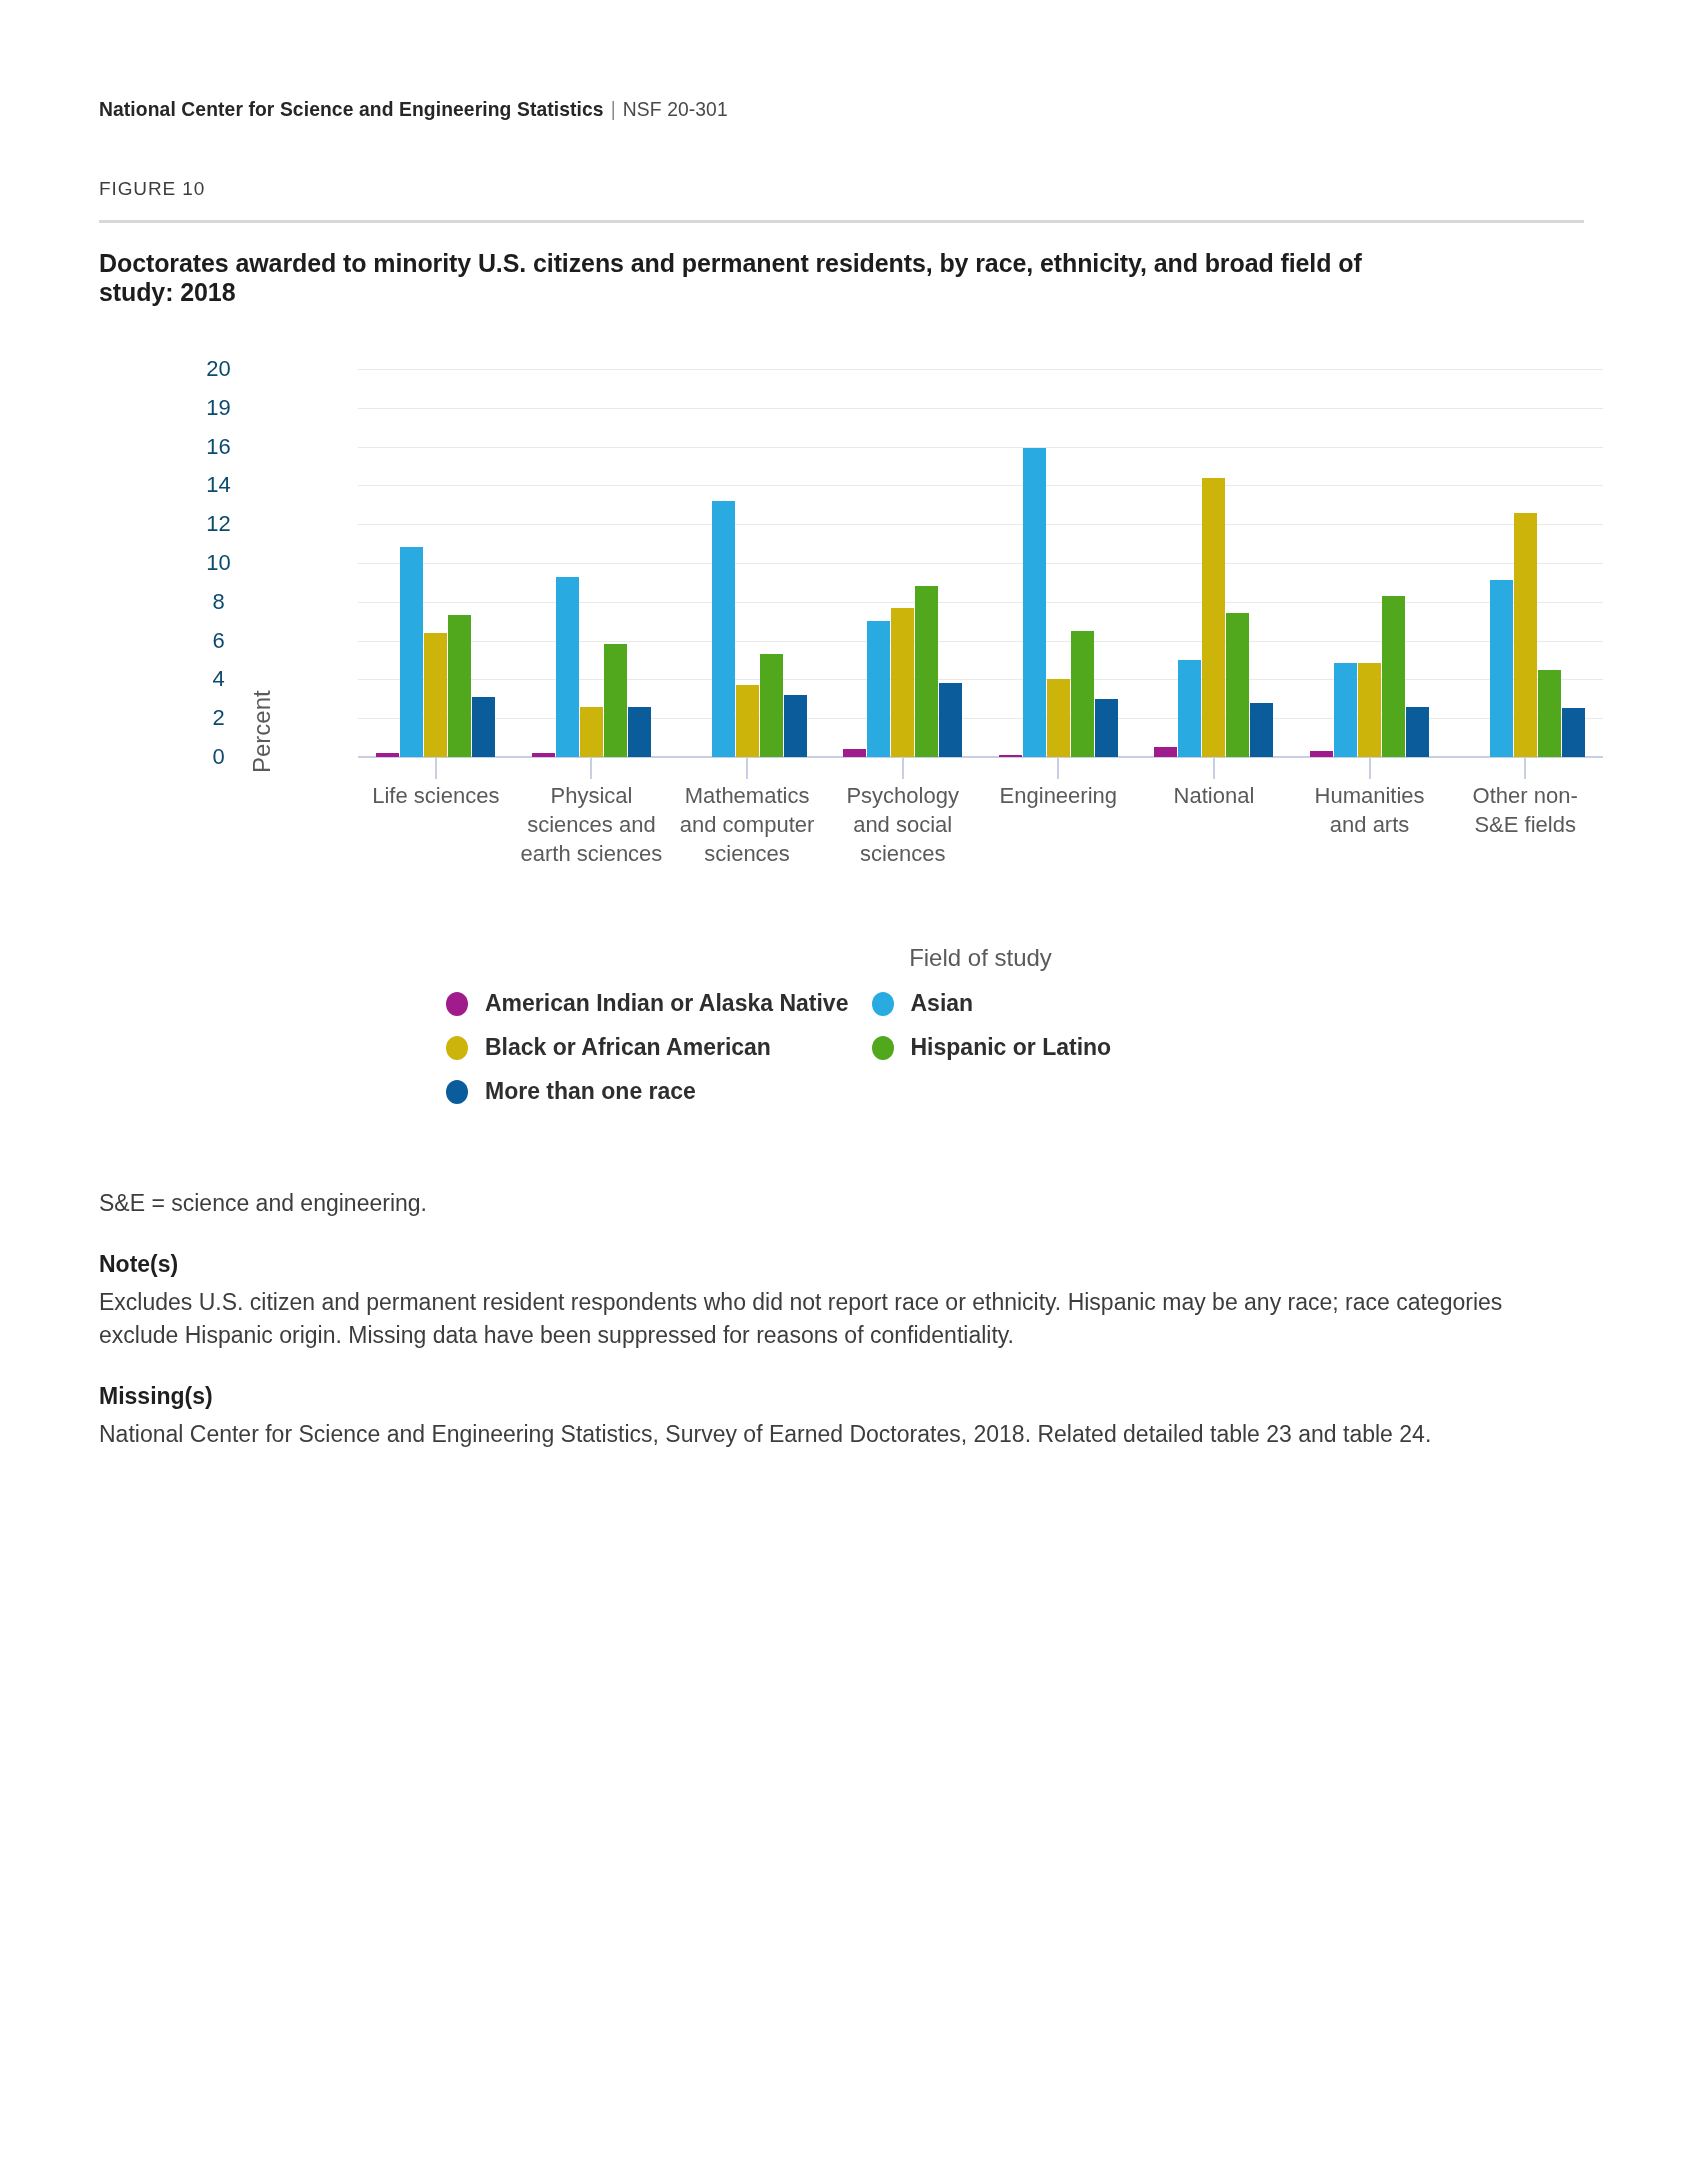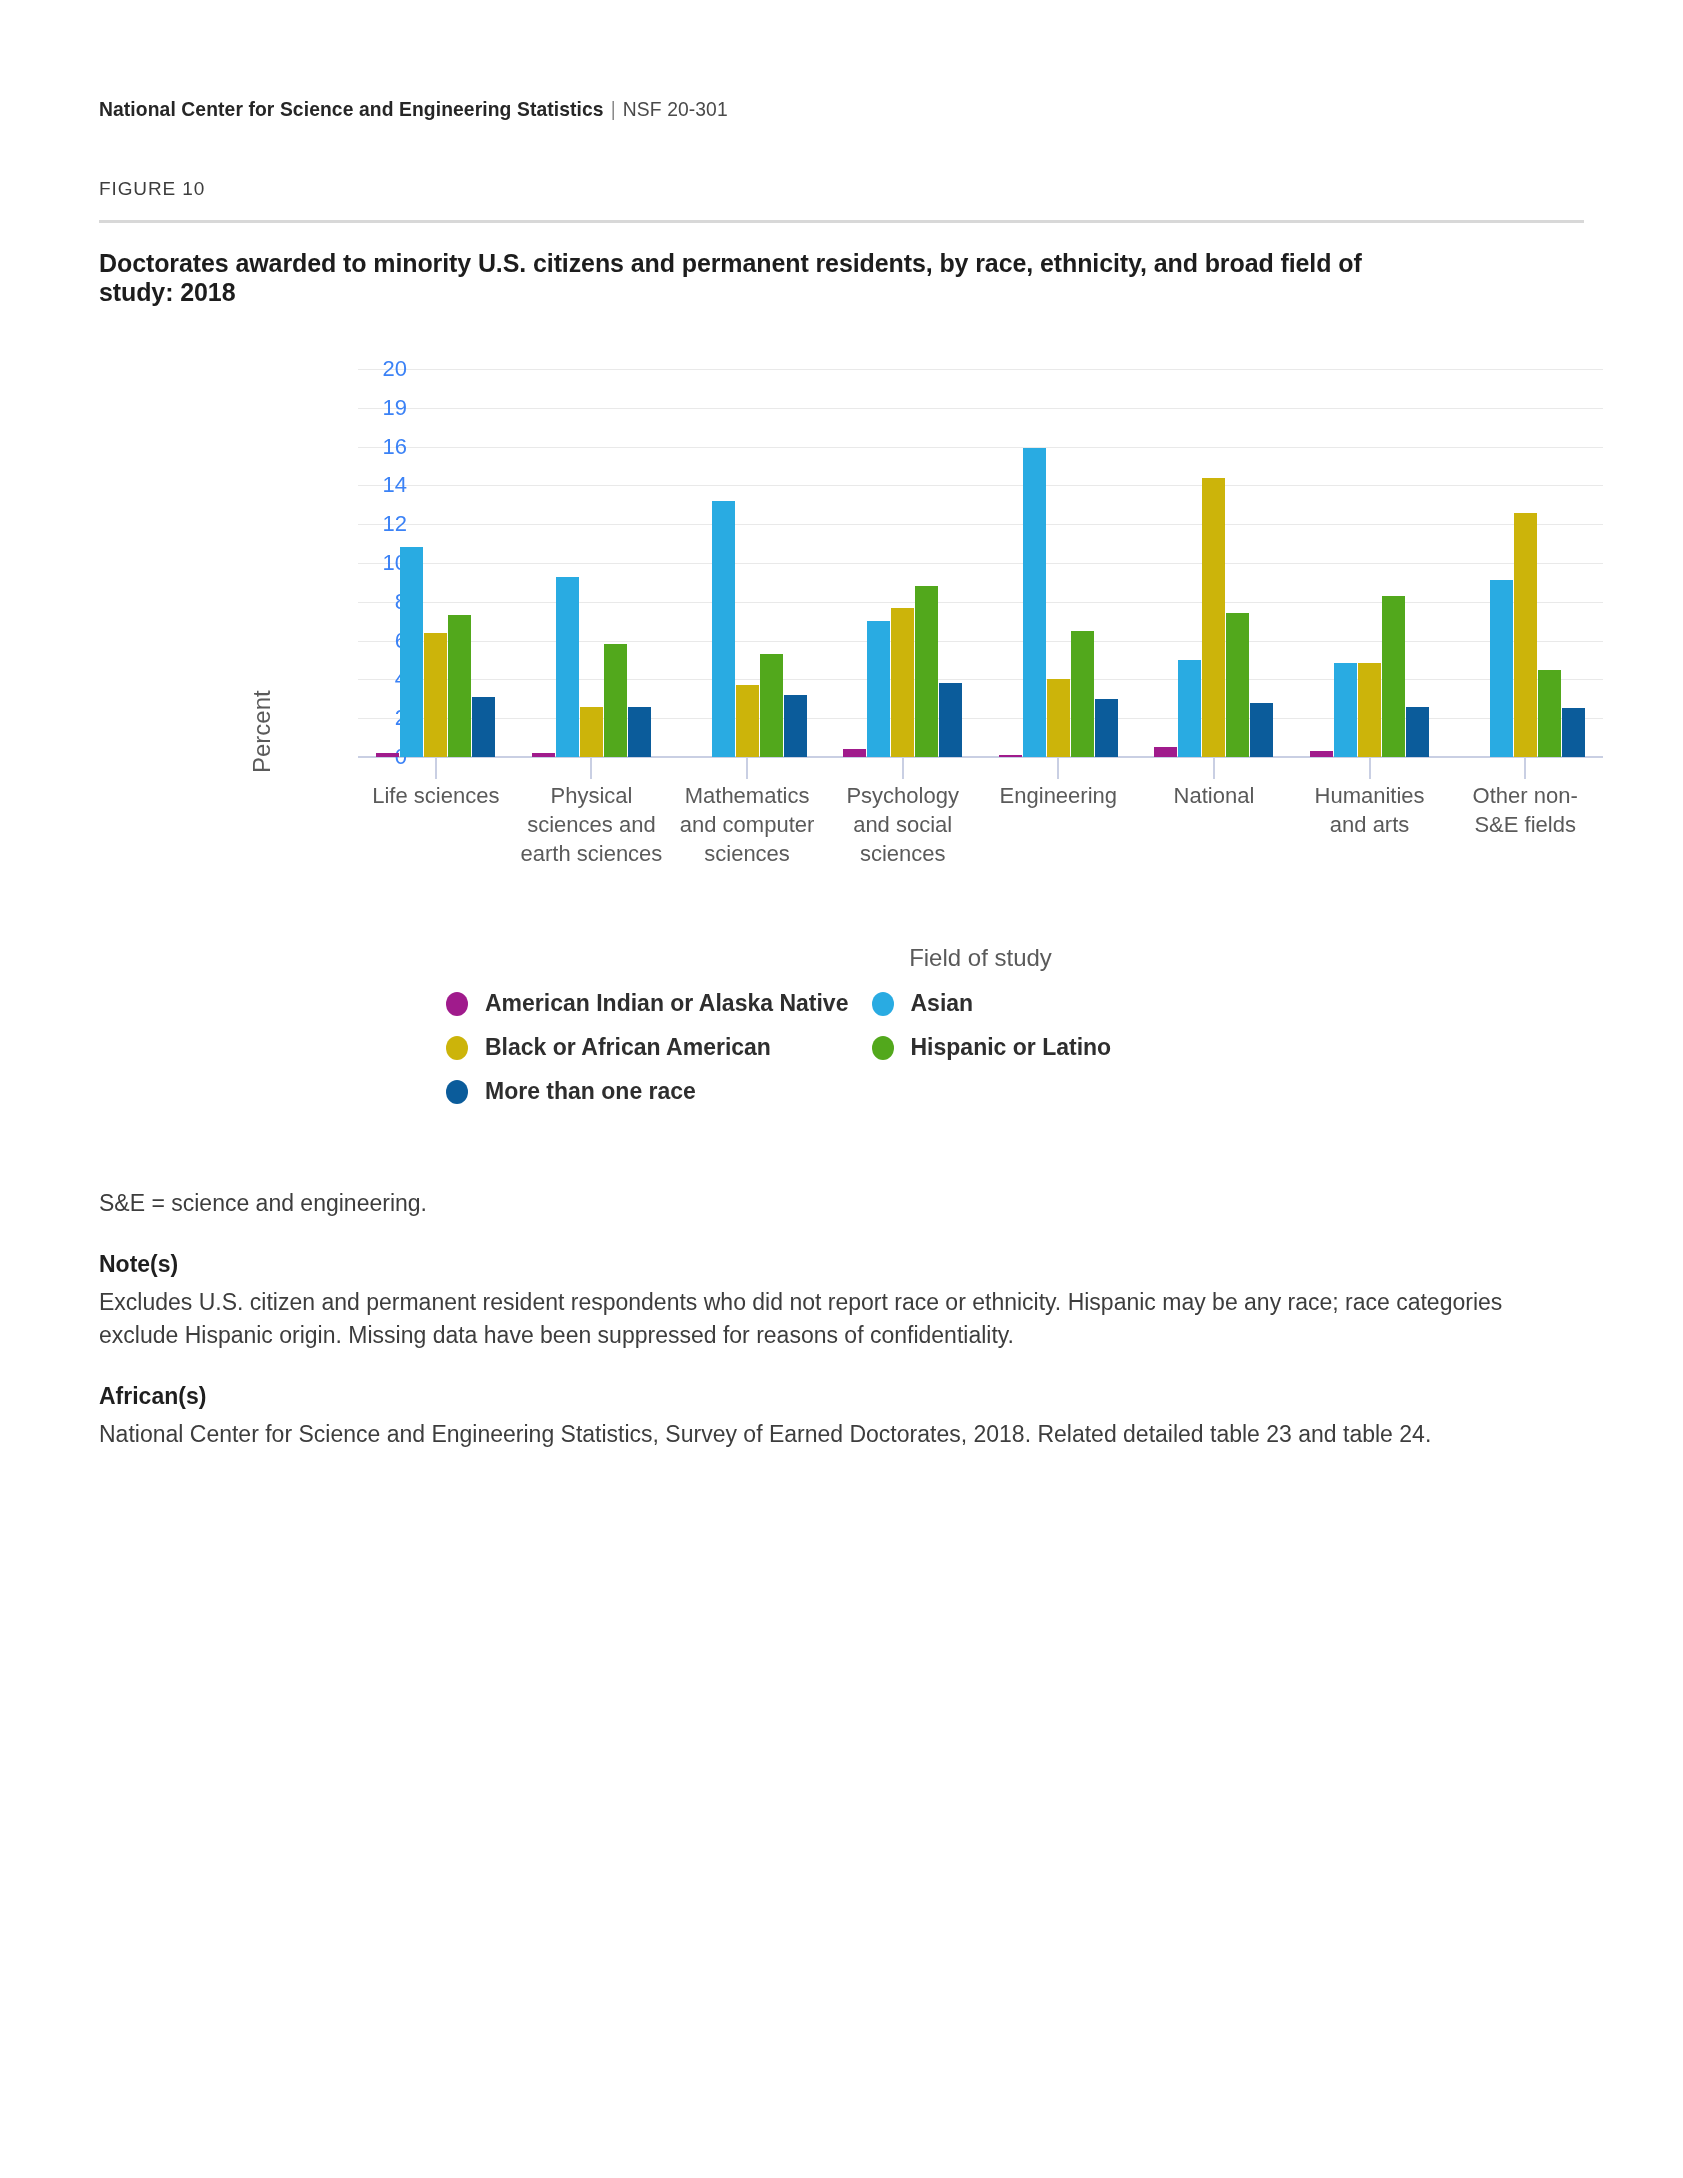--- a/index.html
+++ b/index.html
@@ -81,25 +81,25 @@
     width: 1245px;
     height: 1px;
     background: #e9e9e9;
   }
   .gridline.zero {
     background: #c9cfe3;
     height: 2px;
   }
   .ytick {
     position: absolute;
-    right: 1196px;
+    right: 1325px;
     width: 119px;
-    text-align: right;
+    text-align: center;
     font-size: 22px;
-    color: #3b82f6;
+    color: #0c4a6e;
     line-height: 1;
     transform: translateY(-50%);
   }
   .groups {
     position: absolute;
     left: 0; top: 0;
     width: 1245px;
     height: 388px;
     display: flex;
   }
@@ -357,18 +357,18 @@
       <div class="legend-item">
         <span class="legend-dot" style="background: rgb(11, 92, 155);"></span>
         <span class="legend-label">More than one race</span>
       </div>
     </div>
 
   <div class="foot">
     <div class="abbrev">S&amp;E = science and engineering.</div>
     <div class="head">Note(s)</div>
     <div class="body">Excludes U.S. citizen and permanent resident respondents who did not report race or ethnicity. Hispanic may be any race; race categories exclude Hispanic origin. Missing data have been suppressed for reasons of confidentiality.</div>
-    <div class="head">African(s)</div>
+    <div class="head">Missing(s)</div>
     <div class="body last">National Center for Science and Engineering Statistics, Survey of Earned Doctorates, 2018. Related detailed table 23 and table 24.</div>
   </div>
 
 </div>
 
 
 </body></html>

